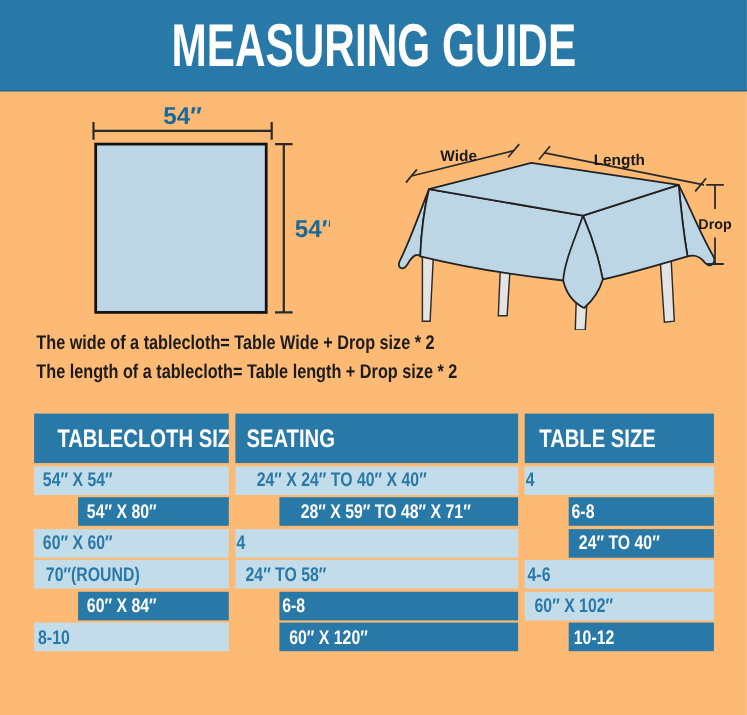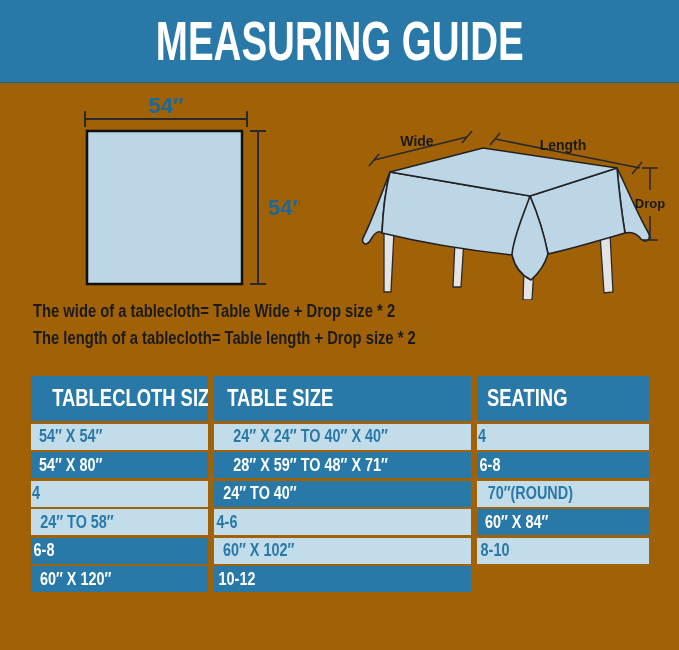--- a/index.html
+++ b/index.html
@@ -6,21 +6,21 @@
     --teal:#2879a8;
     --row-light:#c3dcea;
     --cloth:#bcd6e6;
     --label-teal:#1c6897;
     --ink:#1b1b1b;
     --leg:#e4e4e4;
     --line:#2a2a2a;
   }
   html,body{margin:0;padding:0;}
   body{font-family:"Liberation Sans","DejaVu Sans",sans-serif;background:#fff;}
-  .page{position:relative;width:679px;height:650px;background:#a16207;overflow:hidden;}
+  .page{position:relative;width:679px;height:650px;background:#fdba74;overflow:hidden;}
 
   
   .banner{position:absolute;left:0;top:0;width:679px;height:82px;background:var(--teal);
     display:flex;align-items:center;justify-content:center;border-bottom:1px solid #1d6289;}
   .banner h1{margin:0;color:#fff;font-size:55px;font-weight:700;line-height:1;
     transform:scaleX(.70);transform-origin:center;white-space:nowrap;letter-spacing:0;}
 
   
   .svg-abs{position:absolute;}
   svg text{font-family:"Liberation Sans","DejaVu Sans",sans-serif;font-weight:700;}
@@ -34,21 +34,21 @@
   
   .size-table{position:absolute;left:31px;top:376px;width:618px;
     display:grid;grid-template-columns:177px 257px 172px;
     grid-template-rows:45px repeat(8,26px);column-gap:6px;row-gap:2.5px;}
   .cell{display:flex;align-items:center;justify-content:flex-start;overflow:hidden;}
   .cell span{white-space:nowrap;transform:scaleX(.8);transform-origin:center;}
   .th{background:var(--teal);color:#fff;}
   .th span{font-size:23px;font-weight:700;}
   .td span{font-size:18px;font-weight:700;}
   .row-light{background:var(--row-light);color:var(--teal);}
-  .row-dark{background:var(--teal);color:#fff;}
+  .row-dark{background:var(--teal);color:#fff;margin-left:40px;}
 </style>
 </head>
 <body>
 
 <div class="page">
 
   <header class="banner">
     <h1>MEASURING GUIDE</h1>
   </header>
 
@@ -113,24 +113,24 @@
   </svg>
 
   <div class="formula f1">The wide of a tablecloth= Table Wide + Drop size * 2</div>
   <div class="formula f2">The length of a tablecloth= Table length + Drop size * 2</div>
 
   <div class="size-table">
     <div class="cell th">
         <span>TABLECLOTH SIZE</span>
       </div>
     <div class="cell th">
-        <span>TABLE SIZE</span>
+        <span>SEATING</span>
       </div>
     <div class="cell th">
-        <span>SEATING</span>
+        <span>TABLE SIZE</span>
       </div>
 
     <div class="cell td row-light">
         <span>54″ X 54″</span>
       </div>
     <div class="cell td row-light">
         <span>24″ X 24″ TO 40″ X 40″</span>
       </div>
     <div class="cell td row-light">
         <span>4</span>
@@ -139,20 +139,23 @@
     <div class="cell td row-dark">
         <span>54″ X 80″</span>
       </div>
     <div class="cell td row-dark">
         <span>28″ X 59″ TO 48″ X 71″</span>
       </div>
     <div class="cell td row-dark">
         <span>6-8</span>
       </div>
 
+    <div class="cell td row-light">
+        <span>60″ X 60″</span>
+      </div>
     <div class="cell td row-light">
         <span>4</span>
       </div>
 
     <div class="cell td row-dark">
         <span>24″ TO 40″</span>
       </div>
 
     <div class="cell td row-light">
         <span>70″(ROUND)</span>

